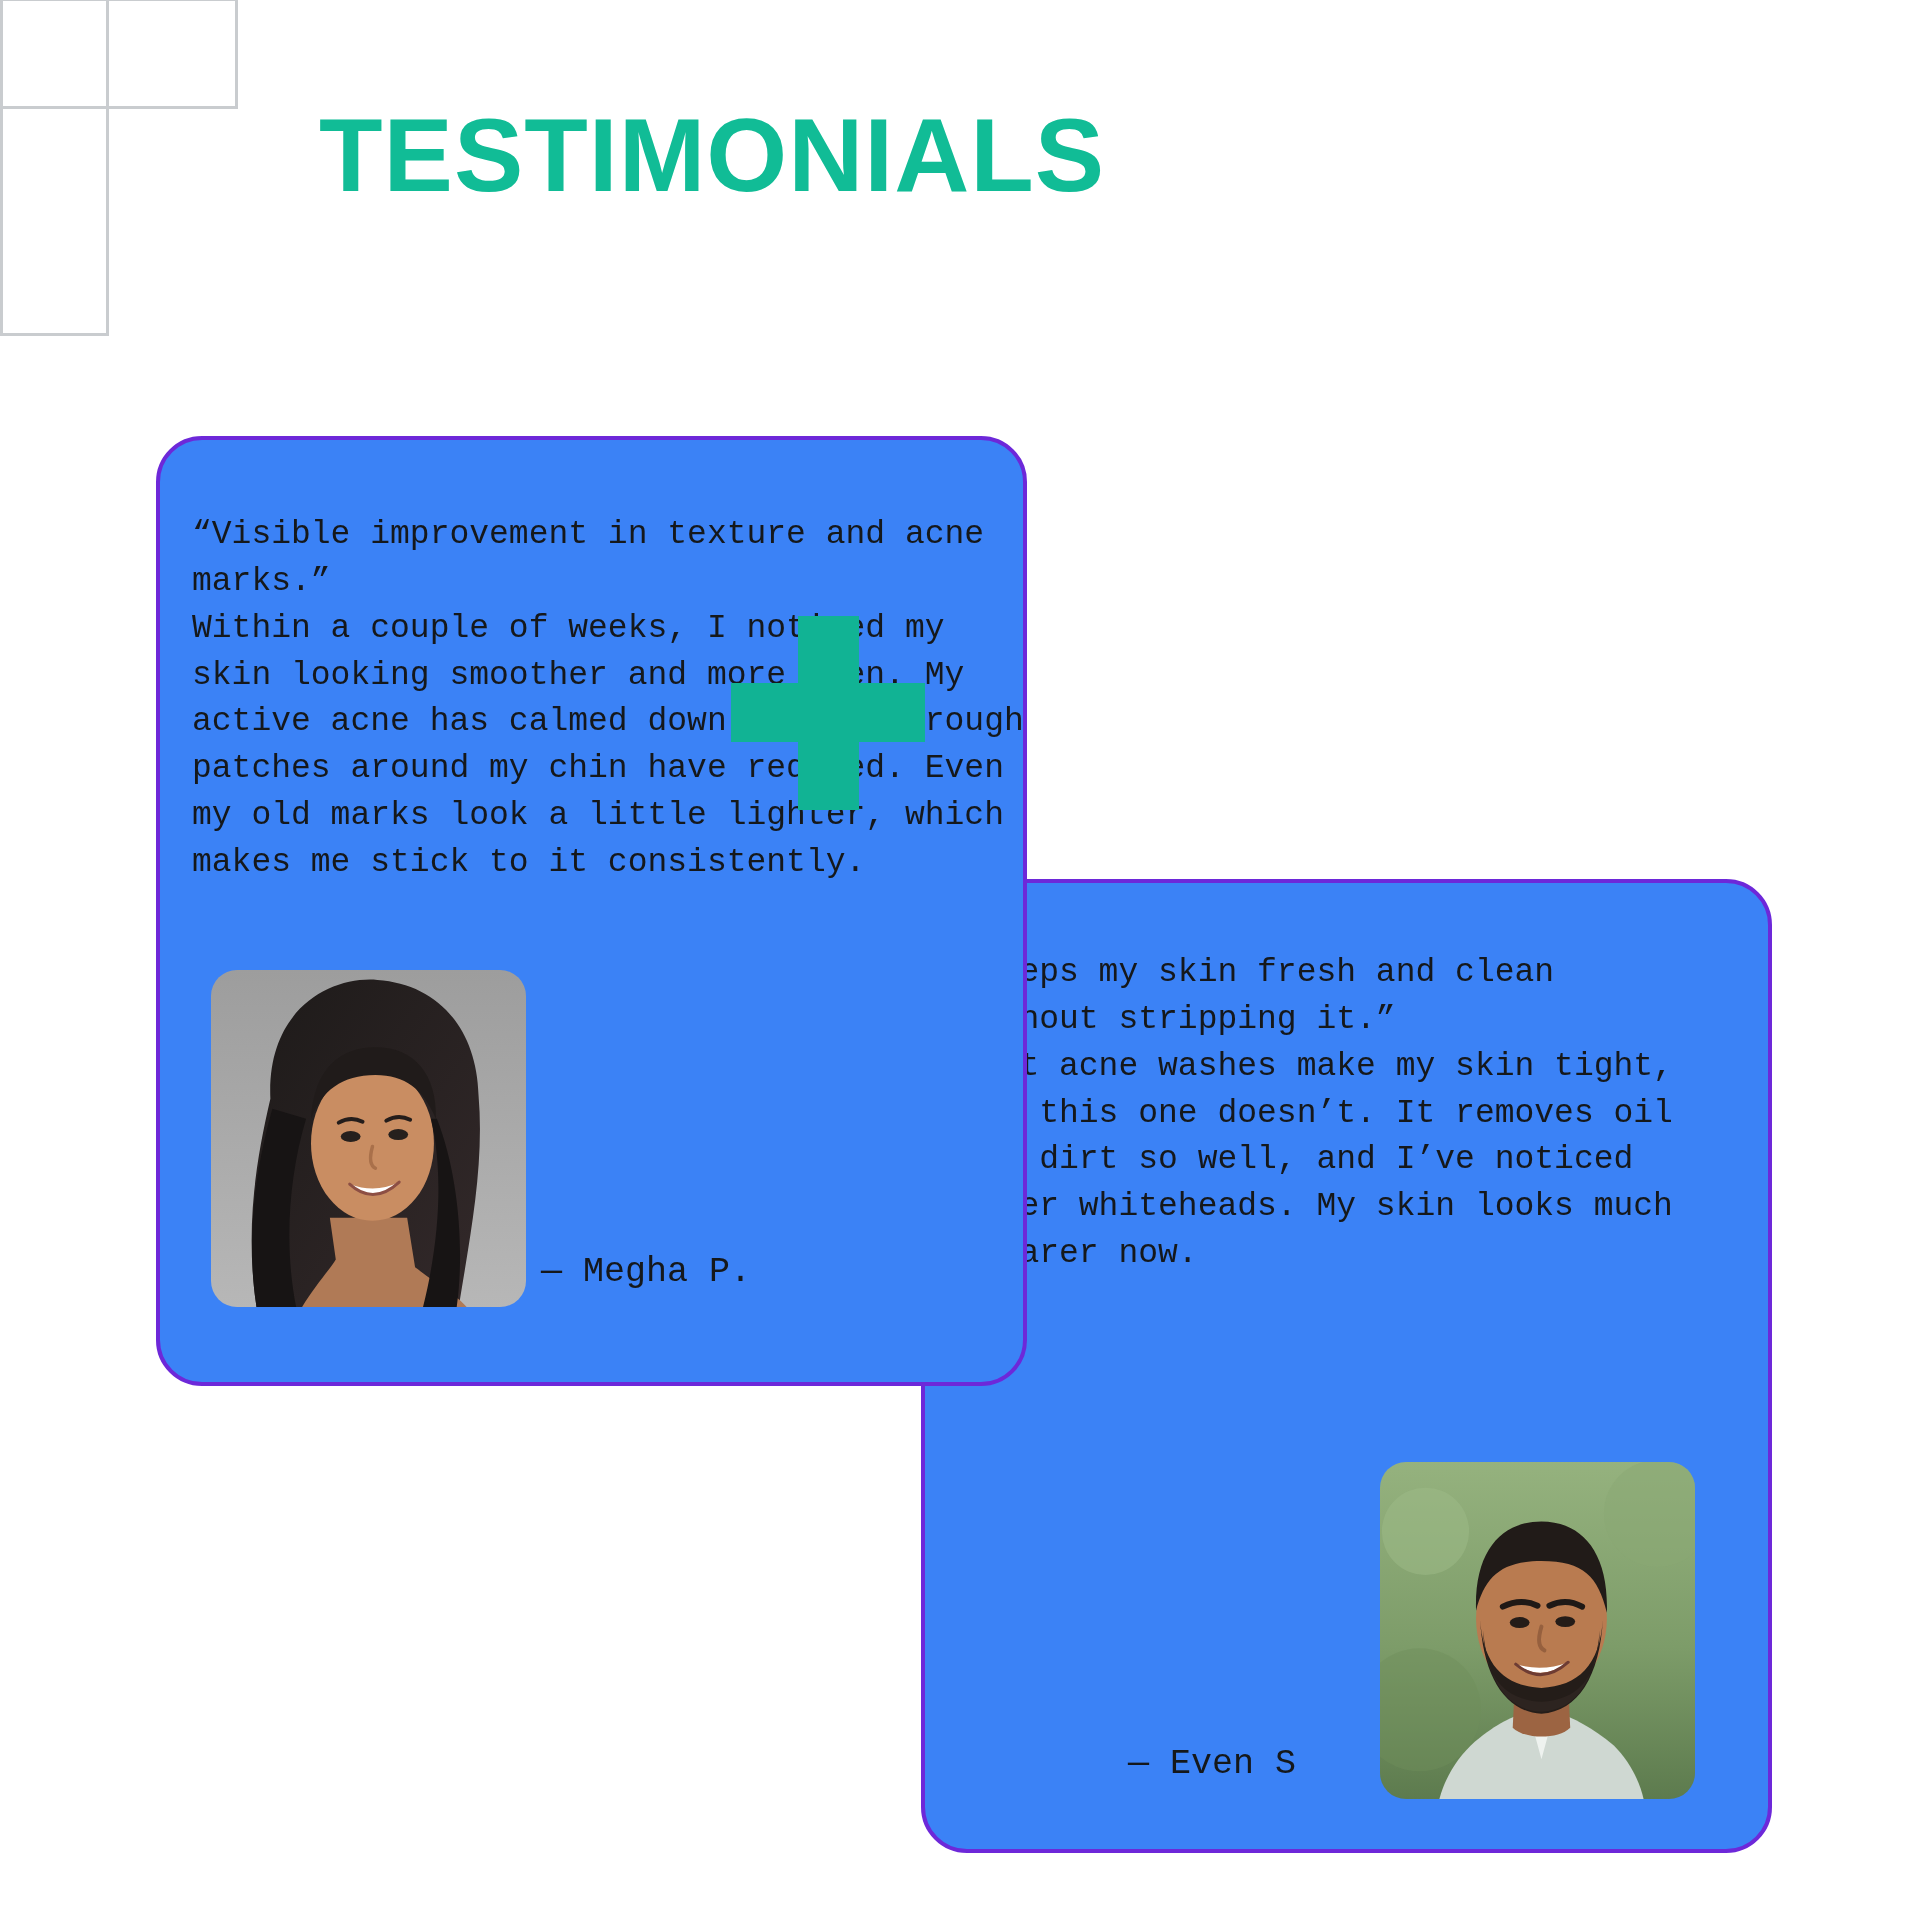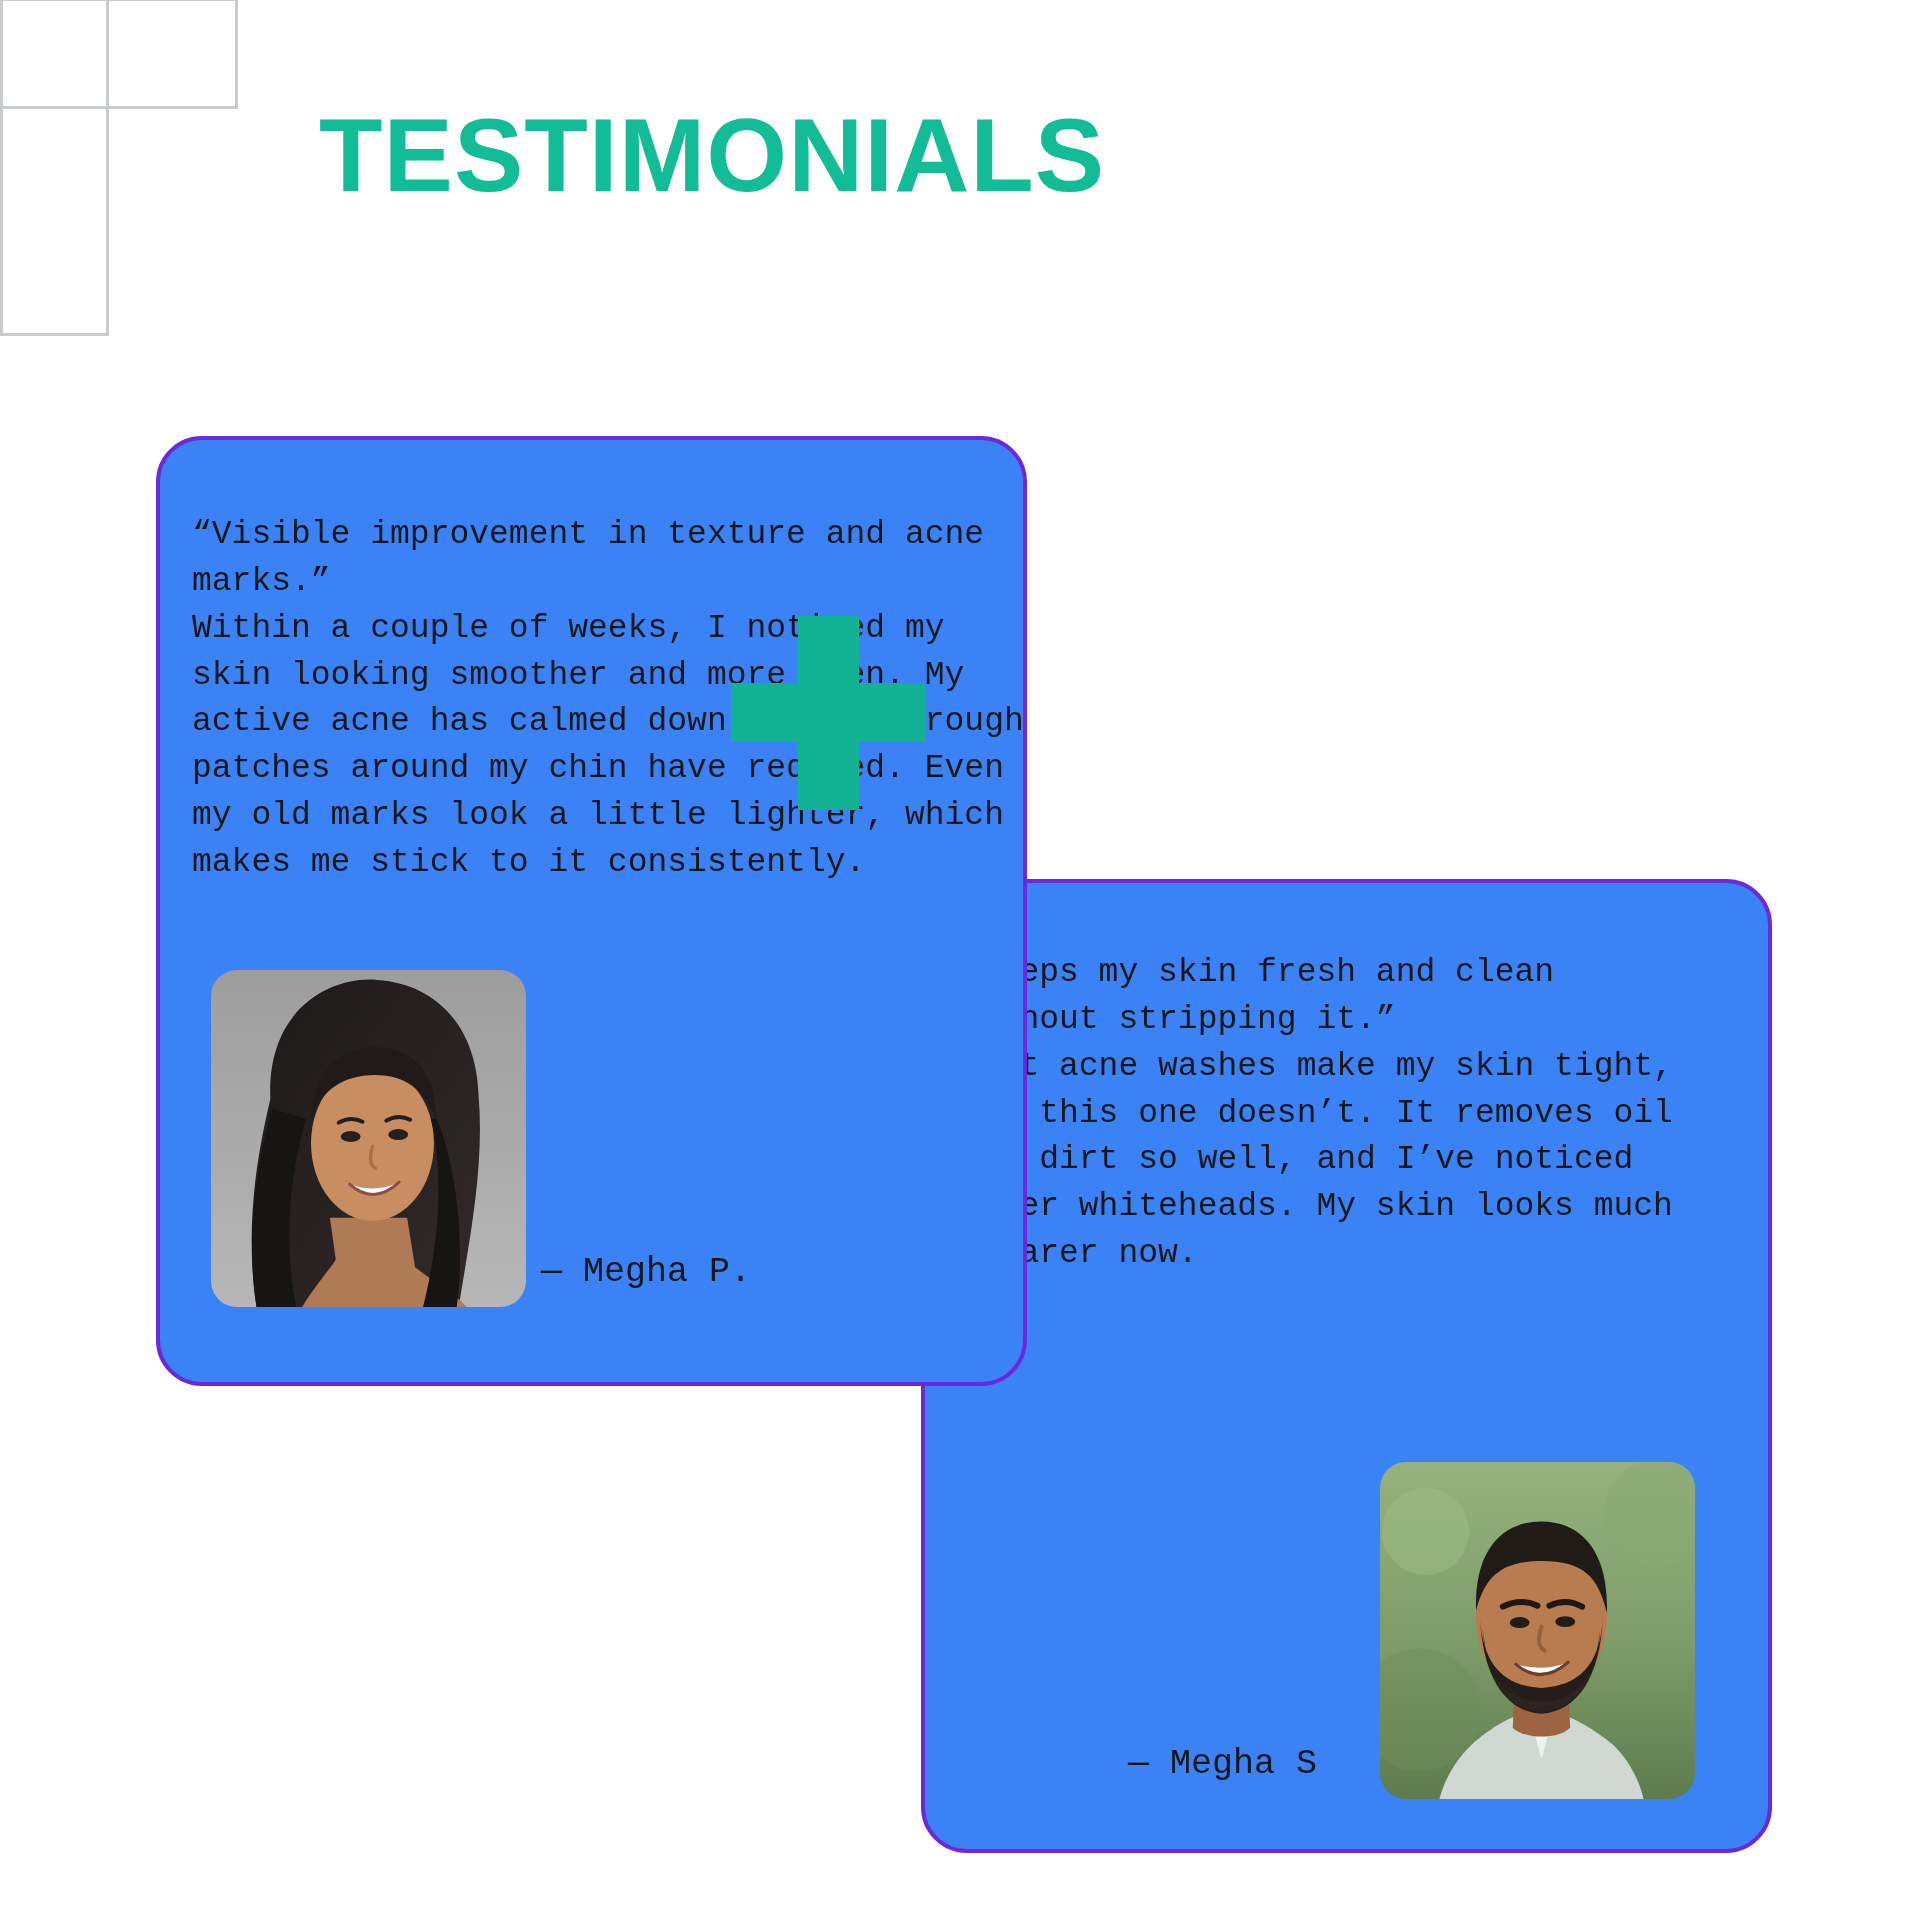--- a/index.html
+++ b/index.html
@@ -240,21 +240,21 @@
         <ellipse cx="141" cy="162" rx="10" ry="5.5" fill="#241c18"></ellipse>
         <ellipse cx="187" cy="161" rx="10" ry="5.5" fill="#241c18"></ellipse>
 
         <path d="M163 166 Q157 186 166 190" stroke="#96603e" stroke-width="4" fill="none" stroke-linecap="round"></path>
 
         <path d="M137 204 Q163 222 190 202 Q164 212 137 204 Z" fill="#ffffff"></path>
         <path d="M137 204 Q163 226 190 202" stroke="#6e3c33" stroke-width="3" fill="none" stroke-linecap="round"></path>
       </svg>
     </div>
 
-    <div class="attrib">— Megha S</div>
+    <div class="attrib">— Even S</div>
   </div>
 
   <div class="solid-cross">
     <div class="bar bv"></div>
     <div class="bar bh"></div>
   </div>
 
 </div>
 
 

